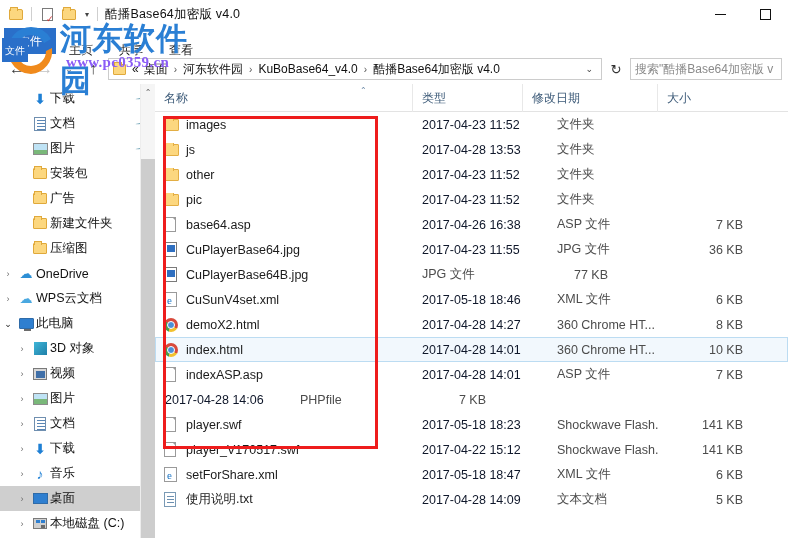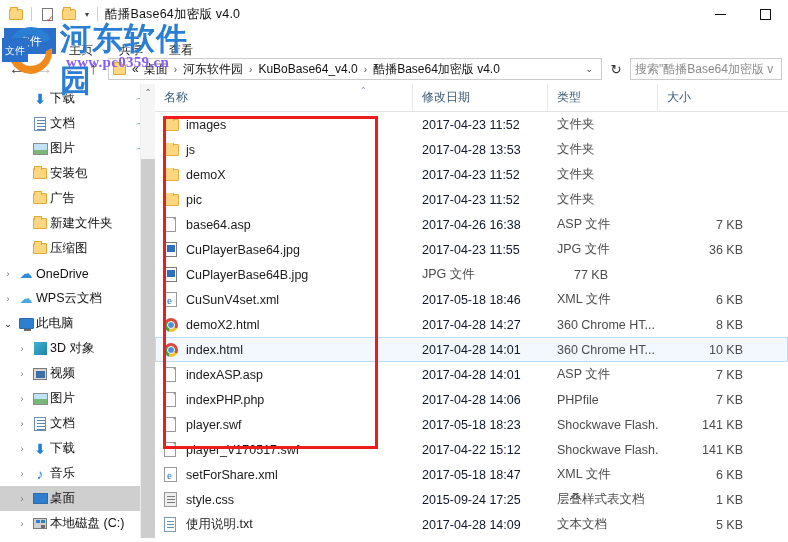--- a/index.html
+++ b/index.html
@@ -178,21 +178,21 @@
     position: absolute; right: 0; top: 0; width: 15px; height: 100%;
     background: #f5f5f5; border-left: 1px solid #ededed;
   }
   .sb-up { height: 17px; display: flex; align-items: center; justify-content: center;
            font-size: 8px; color: #5a5a5a; }
   .sb-thumb { position: absolute; left: 0; width: 15px; background: #cdcdcd; }
 
   
   .filepane { flex: 1; position: relative; background: #fff; overflow: hidden; }
   .colhead {
-    height: 28px; display: flex; align-items: center;
+    height: 28px; display: flex; align-items: flex-start;
     border-bottom: 1px solid #e3e3e3;
     font-size: 12px; color: #3c5a78;
     position: relative;
   }
   .col { height: 28px; display: flex; align-items: center; position: relative; }
   .col + .col { border-left: 1px solid #e8e8e8; }
   .col span { padding-left: 9px; }
   .c-name { width: 257px; }
   .c-date { width: 135px; }
   .c-type { width: 110px; }
@@ -473,25 +473,25 @@
         <div class="sb-thumb" style="top:75px;height:380px;"></div>
       </div>
     </div>
 
     <div class="filepane">
       <div class="colhead">
         <div class="col c-name">
           <span>名称</span>
           <span class="sortmark">⌃</span>
         </div>
+        <div class="col c-type">
+          <span>类型</span>
+        </div>
         <div class="col c-date">
           <span>修改日期</span>
-        </div>
-        <div class="col c-type">
-          <span>类型</span>
         </div>
         <div class="col c-size">
           <span>大小</span>
         </div>
       </div>
       <div class="rows" id="filerows">
           <div class="row">
             <span class="cell cell-name">
               <span class="fico">
                 <span class="f-folder"></span>
@@ -511,21 +511,21 @@
             </span>
             <span class="cell cell-date">2017-04-28 13:53</span>
             <span class="cell cell-type">文件夹</span>
             <span class="cell cell-size"></span>
           </div>
           <div class="row">
             <span class="cell cell-name">
               <span class="fico">
                 <span class="f-folder"></span>
               </span>
-              <span>demoX</span>
+              <span>other</span>
             </span>
             <span class="cell cell-date">2017-04-23 11:52</span>
             <span class="cell cell-type">文件夹</span>
             <span class="cell cell-size"></span>
           </div>
           <div class="row">
             <span class="cell cell-name">
               <span class="fico">
                 <span class="f-folder"></span>
               </span>
@@ -605,26 +605,20 @@
               <span class="fico">
                 <span class="f-blank"></span>
               </span>
               <span>indexASP.asp</span>
             </span>
             <span class="cell cell-date">2017-04-28 14:01</span>
             <span class="cell cell-type">ASP 文件</span>
             <span class="cell cell-size">7 KB</span>
           </div>
           <div class="row">
-            <span class="cell cell-name">
-              <span class="fico">
-                <span class="f-blank"></span>
-              </span>
-              <span>indexPHP.php</span>
-            </span>
             <span class="cell cell-date">2017-04-28 14:06</span>
             <span class="cell cell-type">PHPfile</span>
             <span class="cell cell-size">7 KB</span>
           </div>
           <div class="row">
             <span class="cell cell-name">
               <span class="fico">
                 <span class="f-blank"></span>
               </span>
               <span>player.swf</span>
@@ -647,31 +641,20 @@
           <div class="row">
             <span class="cell cell-name">
               <span class="fico">
                 <span class="f-xml"></span>
               </span>
               <span>setForShare.xml</span>
             </span>
             <span class="cell cell-date">2017-05-18 18:47</span>
             <span class="cell cell-type">XML 文件</span>
             <span class="cell cell-size">6 KB</span>
-          </div>
-          <div class="row">
-            <span class="cell cell-name">
-              <span class="fico">
-                <span class="f-css"></span>
-              </span>
-              <span>style.css</span>
-            </span>
-            <span class="cell cell-date">2015-09-24 17:25</span>
-            <span class="cell cell-type">层叠样式表文档</span>
-            <span class="cell cell-size">1 KB</span>
           </div>
           <div class="row">
             <span class="cell cell-name">
               <span class="fico">
                 <span class="f-txt"></span>
               </span>
               <span>使用说明.txt</span>
             </span>
             <span class="cell cell-date">2017-04-28 14:09</span>
             <span class="cell cell-type">文本文档</span>

